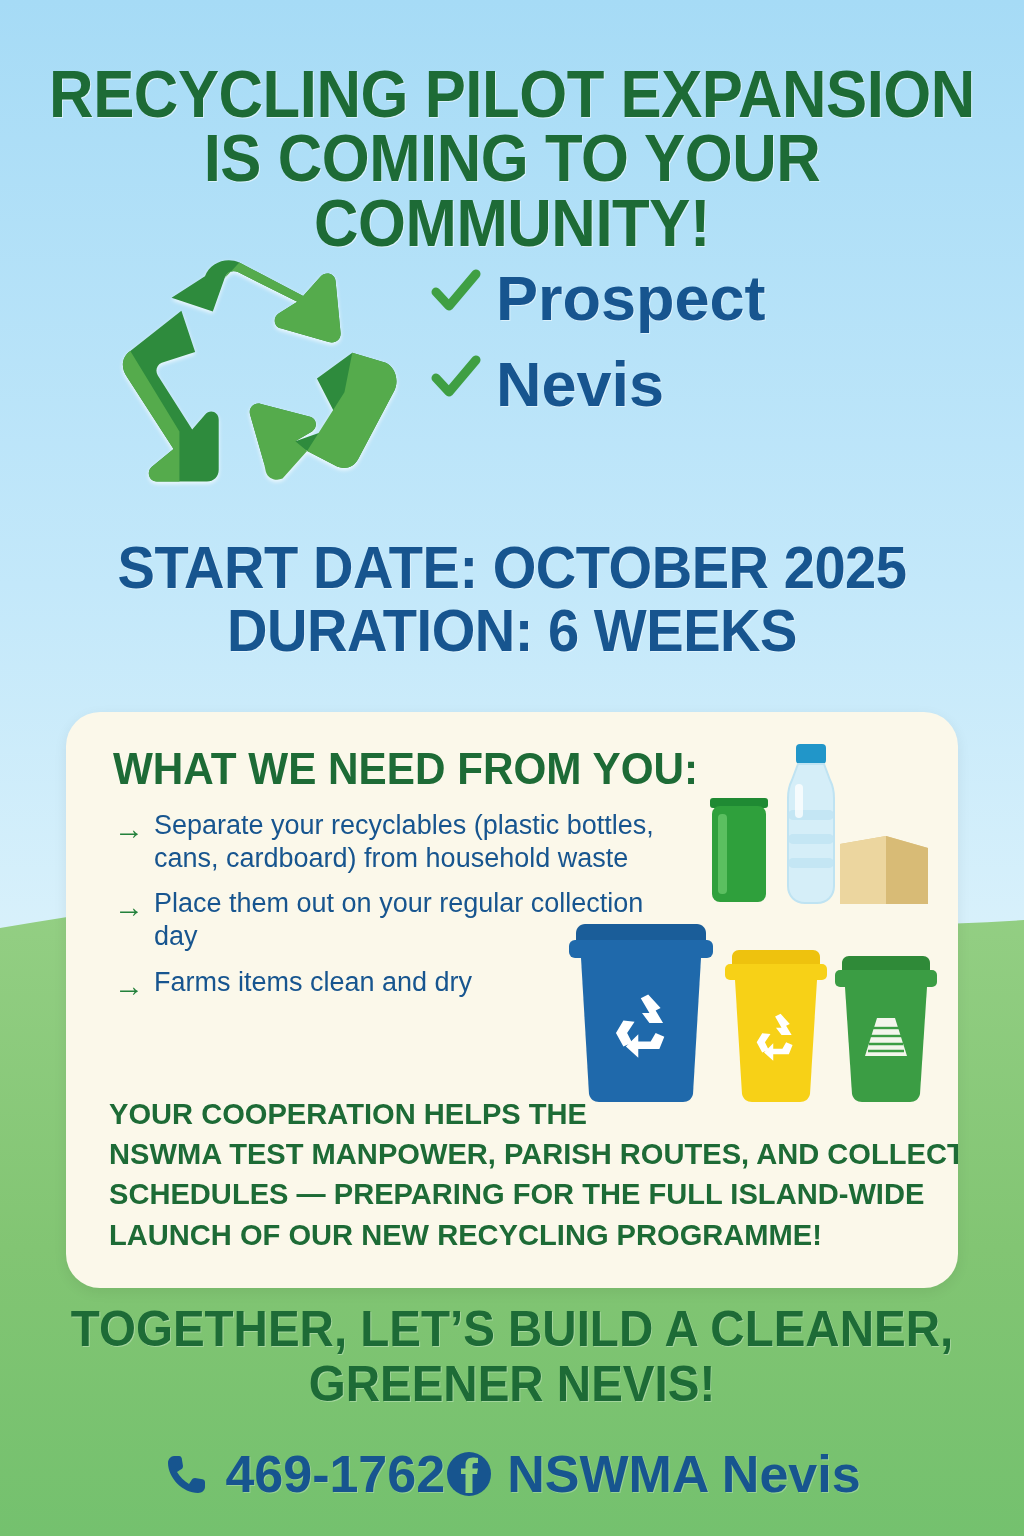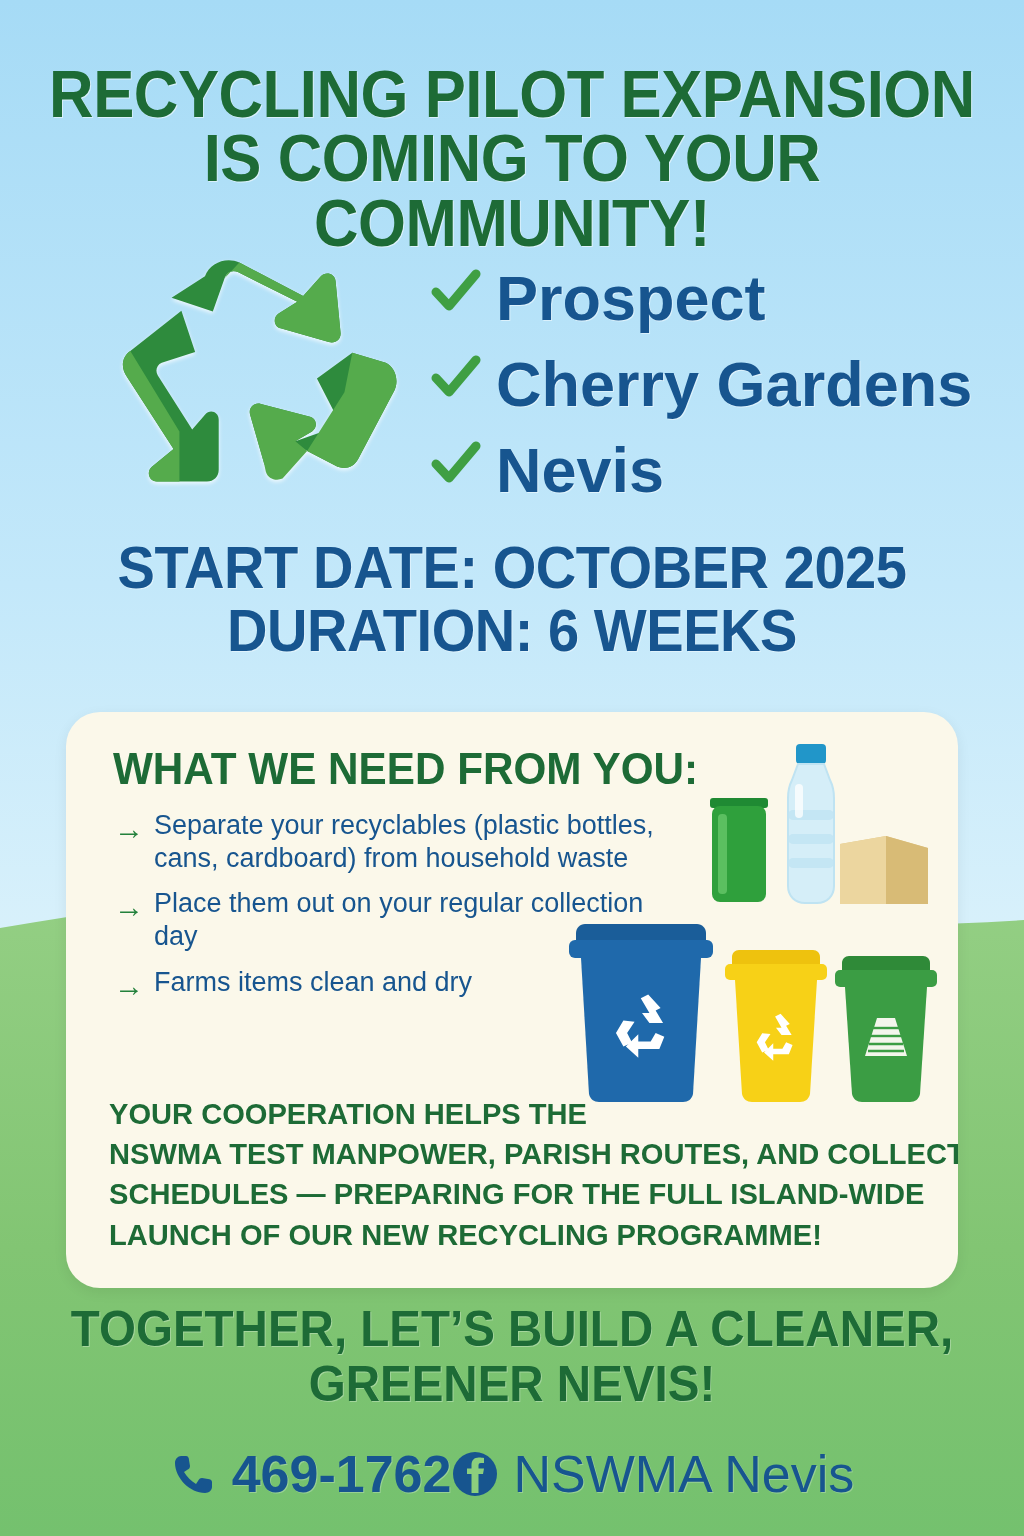--- a/index.html
+++ b/index.html
@@ -165,21 +165,21 @@
   .contact-item svg { display:block; }
   .contact-text {
     color:#17558f;
     font-family:"Liberation Sans Narrow","Liberation Sans",sans-serif;
     font-weight:bold;
     font-size:52px;
     line-height:1;
     white-space:nowrap;
     text-shadow:1px 1px 0 rgba(255,255,255,0.25);
   }
-  .contact-text.fb { font-weight:normal; }
+  .contact-text.fb { font-weight:bold; }
 </style>
 </head>
 <body>
 
 <div id="poster">
 
   <div class="hill">
     <svg viewBox="0 0 1024 680" preserveAspectRatio="none" aria-hidden="true">
       <defs>
         <linearGradient id="hillGrad" x1="0" y1="0" x2="0" y2="1">
@@ -218,28 +218,20 @@
   </div>
 
   <div class="community-list">
     <div class="community-row">
       <span class="check-icon">
         <svg viewBox="0 0 52 52" aria-hidden="true">
             <path d="M6,27 L19,41 L46,9" stroke="#3f9f43" stroke-width="9" fill="none" stroke-linecap="round" stroke-linejoin="round"></path>
           </svg>
       </span>
       <span class="community-name">Prospect</span>
-    </div>
-    <div class="community-row">
-      <span class="check-icon">
-        <svg viewBox="0 0 52 52" aria-hidden="true">
-            <path d="M6,27 L19,41 L46,9" stroke="#3f9f43" stroke-width="9" fill="none" stroke-linecap="round" stroke-linejoin="round"></path>
-          </svg>
-      </span>
-      <span class="community-name">Cherry Gardens</span>
     </div>
     <div class="community-row">
       <span class="check-icon">
         <svg viewBox="0 0 52 52" aria-hidden="true">
             <path d="M6,27 L19,41 L46,9" stroke="#3f9f43" stroke-width="9" fill="none" stroke-linecap="round" stroke-linejoin="round"></path>
           </svg>
       </span>
       <span class="community-name">Nevis</span>
     </div>
   </div>

